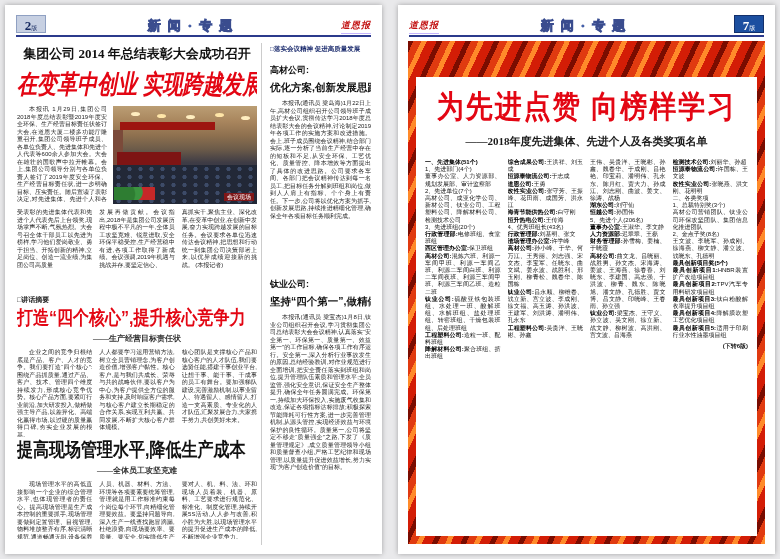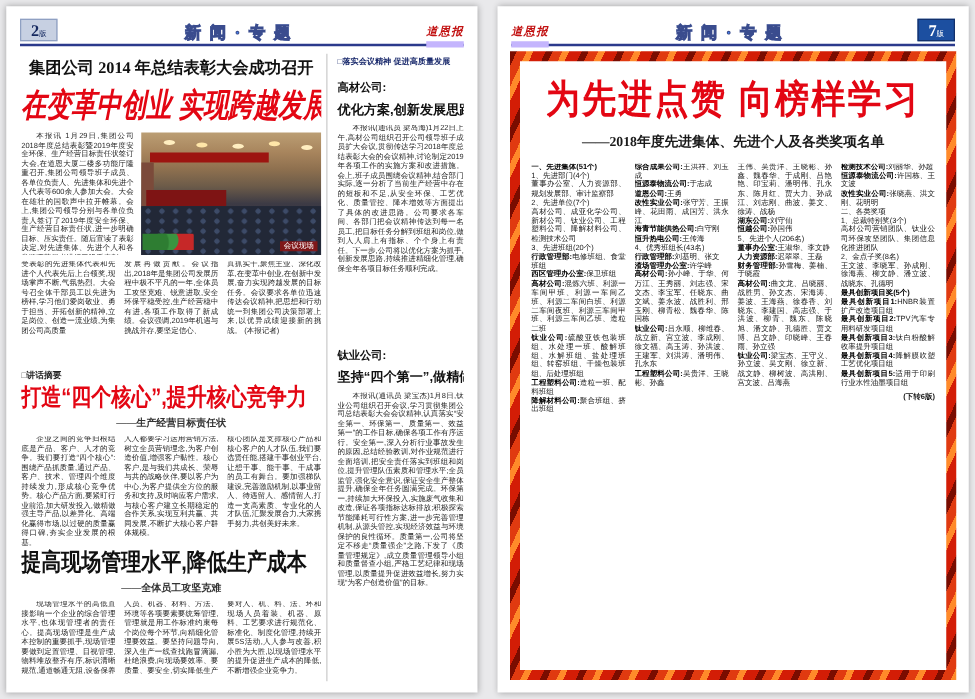--- a/index.html
+++ b/index.html
@@ -12,21 +12,21 @@
   .page.right { left:398px; }
 
   
   .phead { position:absolute; left:11px; right:11px; top:10px; height:22px;
            border-bottom:2px solid #2b3a8c; }
   .section-title { position:absolute; left:0; right:0; top:2px; text-align:center;
            font-family:"Liberation Serif",serif; font-weight:bold; font-size:13px;
            letter-spacing:7px; color:#3b82f6; -webkit-text-stroke:0.9px #3a4c8e; }
   .masthead { position:absolute; top:4px; font-family:"Liberation Serif",serif;
            font-weight:bold; font-style:italic; font-size:9px; color:#c21212;
-           letter-spacing:1px; border-bottom:5px solid #c4b5fd; padding-bottom:1px;}
+           letter-spacing:1px; border-bottom:1px solid #c4b5fd; padding-bottom:1px;}
   .page.left  .masthead { right:0; }
   .page.right .masthead { left:0; }
   .pagebox { position:absolute; top:0; width:30px; height:18px; text-align:center; }
   .pagebox .num { font-family:"Liberation Serif",serif; font-weight:bold; font-size:13px; line-height:18px; }
   .pagebox .unit { font-size:6px; }
   .pagebox.p2 { left:0;  background:#c7d0e2; border:1px solid #8fa0c2; color:#15285f; }
   .pagebox.p7 { right:0; background:#1c4fa0; border:1px solid #13306b; color:#fff; }
 
   
   .lead { position:absolute; left:12px; top:38px; width:240px; height:502px; overflow:hidden; }
@@ -74,21 +74,21 @@
              border-left:1px solid #ccc; padding-left:8px; overflow:hidden; }
   .boxlabel { font-size:6.5px; font-weight:bold; color:#1c2c6e; margin-top:2px; }
   .org { font-size:9px; font-weight:bold; color:#111; margin-top:10px; }
   .art-title { font-size:10.5px; font-weight:900; color:#111; margin-top:4px; white-space:nowrap; }
   .art-body { margin-top:5px; }
   .hb1 { height:168px; } .hb2 { height:226px; }
 
   
   .flamebox { position:absolute; left:10px; right:10px; top:36px; bottom:10px;
            background:repeating-linear-gradient(115deg,#7a0c00 0 5px,#e03a10 5px 12px,#ff8a2a 12px 17px,#d31d06 17px 26px); }
-  .flame-inner { position:absolute; inset:8px; background:#fff; overflow:hidden; }
+  .flame-inner { position:absolute; inset:8px; background:#fff; overflow:hidden;margin-top:28px; }
   .award-title { text-align:center; margin-top:12px; }
   .award-title span { display:inline-block; font-size:27px; font-weight:900; color:#e30613;
            letter-spacing:2px; transform:scaleY(1.15); white-space:nowrap; }
   .award-sub { text-align:center; font-family:"Liberation Serif",serif; font-weight:bold;
            font-size:11px; color:#1a1a1a; margin-top:9px; }
   .award-cols { display:flex; gap:7px; margin:10px 9px 0; height:372px; overflow:hidden; }
   .award-col { flex:1; overflow:hidden; }
   .award-entry { font-size:6px; line-height:7.2px; text-align:justify; color:#141414; }
   .award-entry b { font-weight:bold; color:#000; }
   .award-entry.cont { text-align:right; font-weight:bold; margin-top:4px; }

